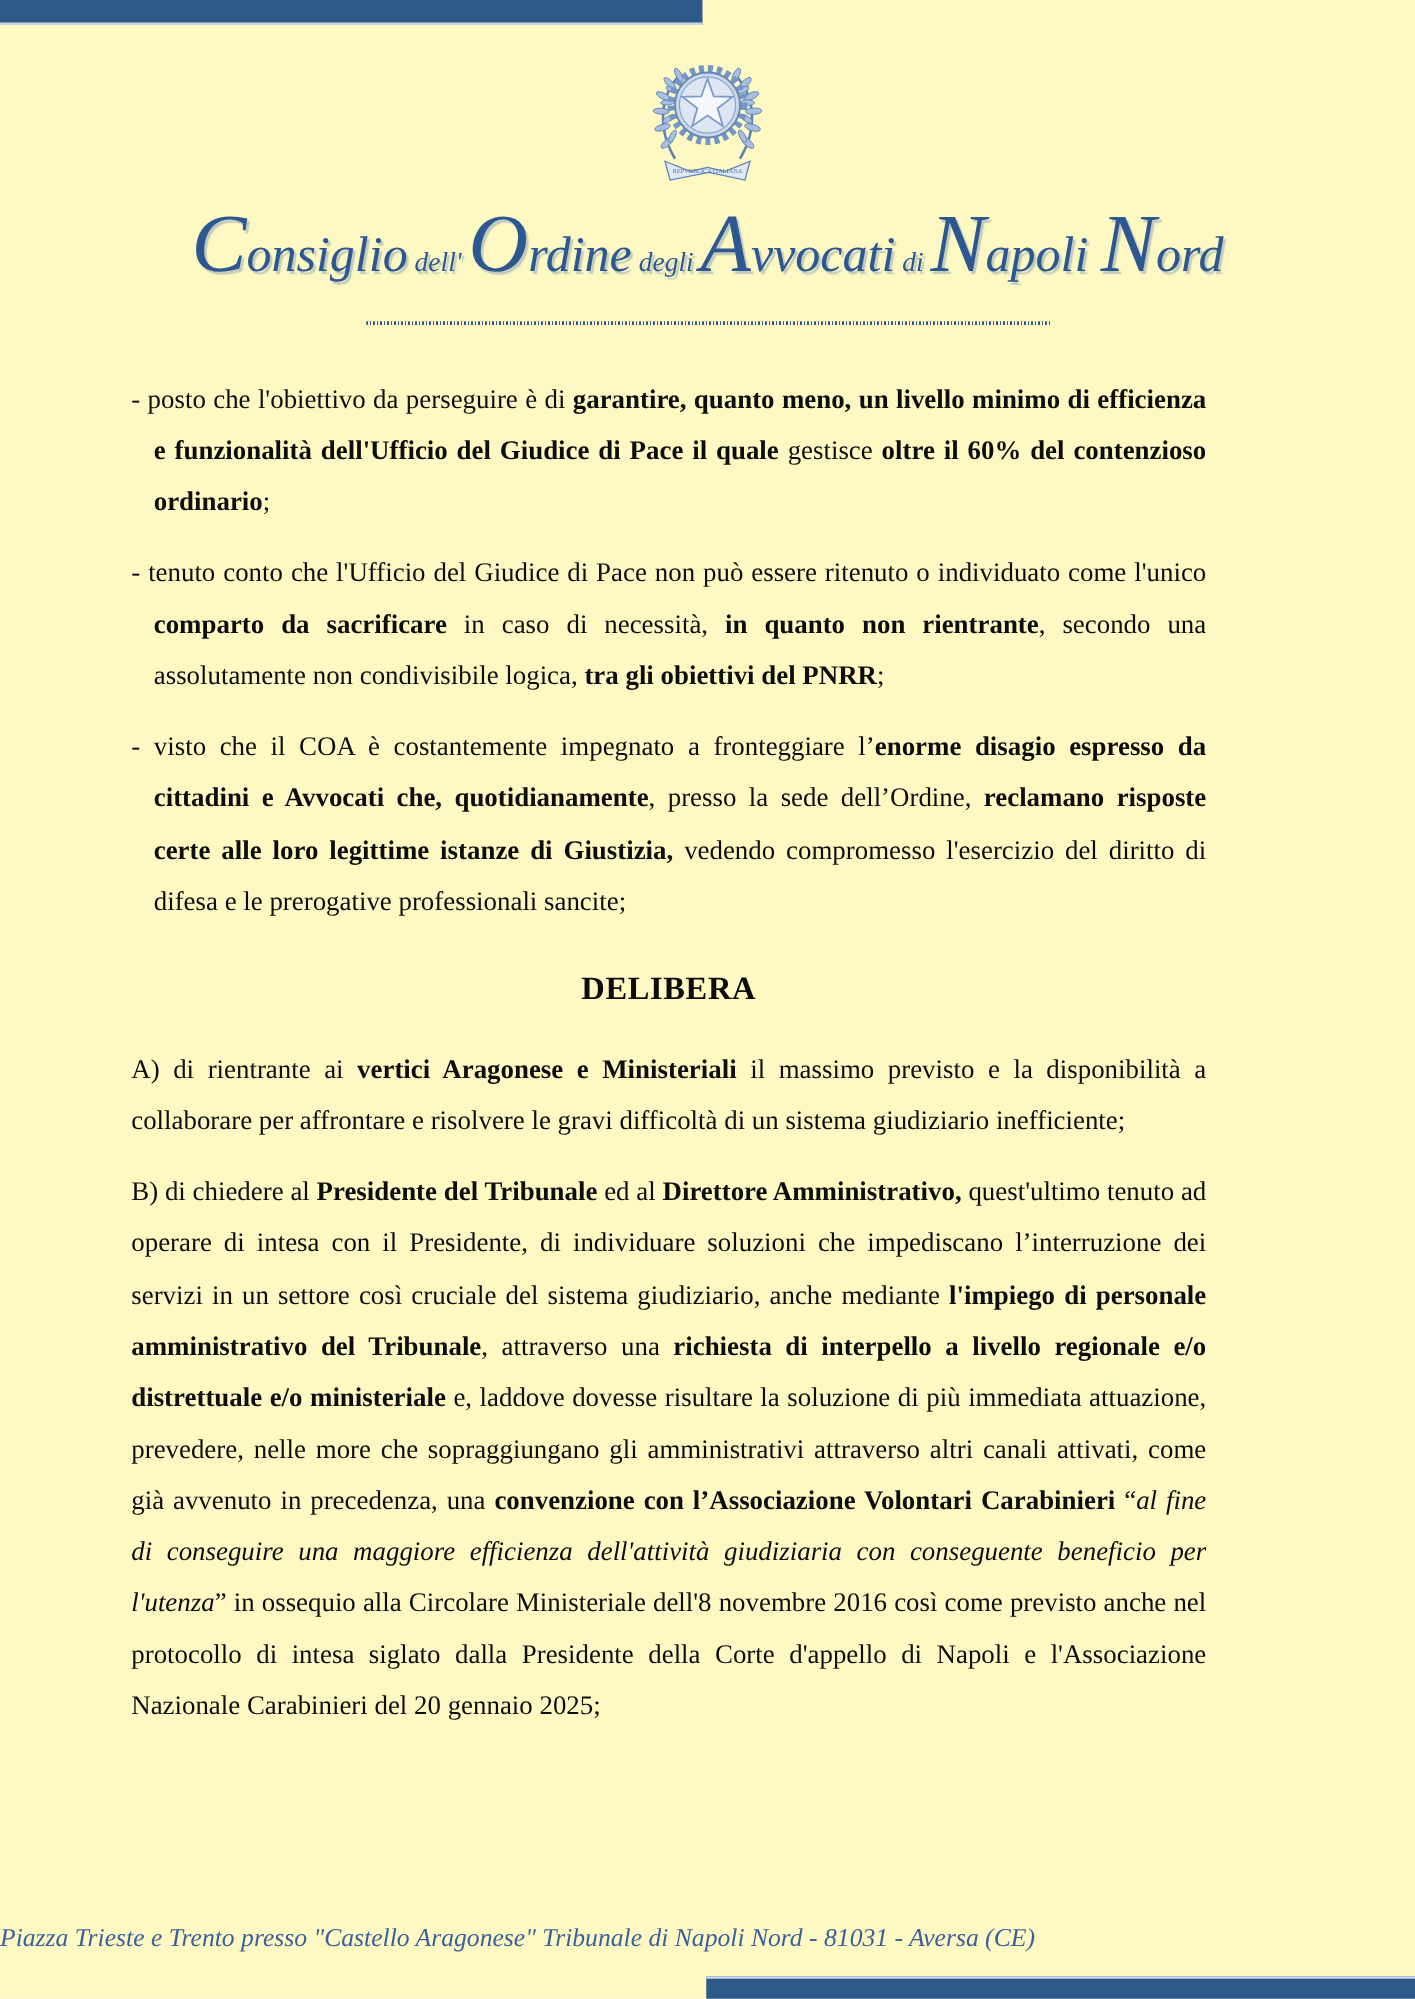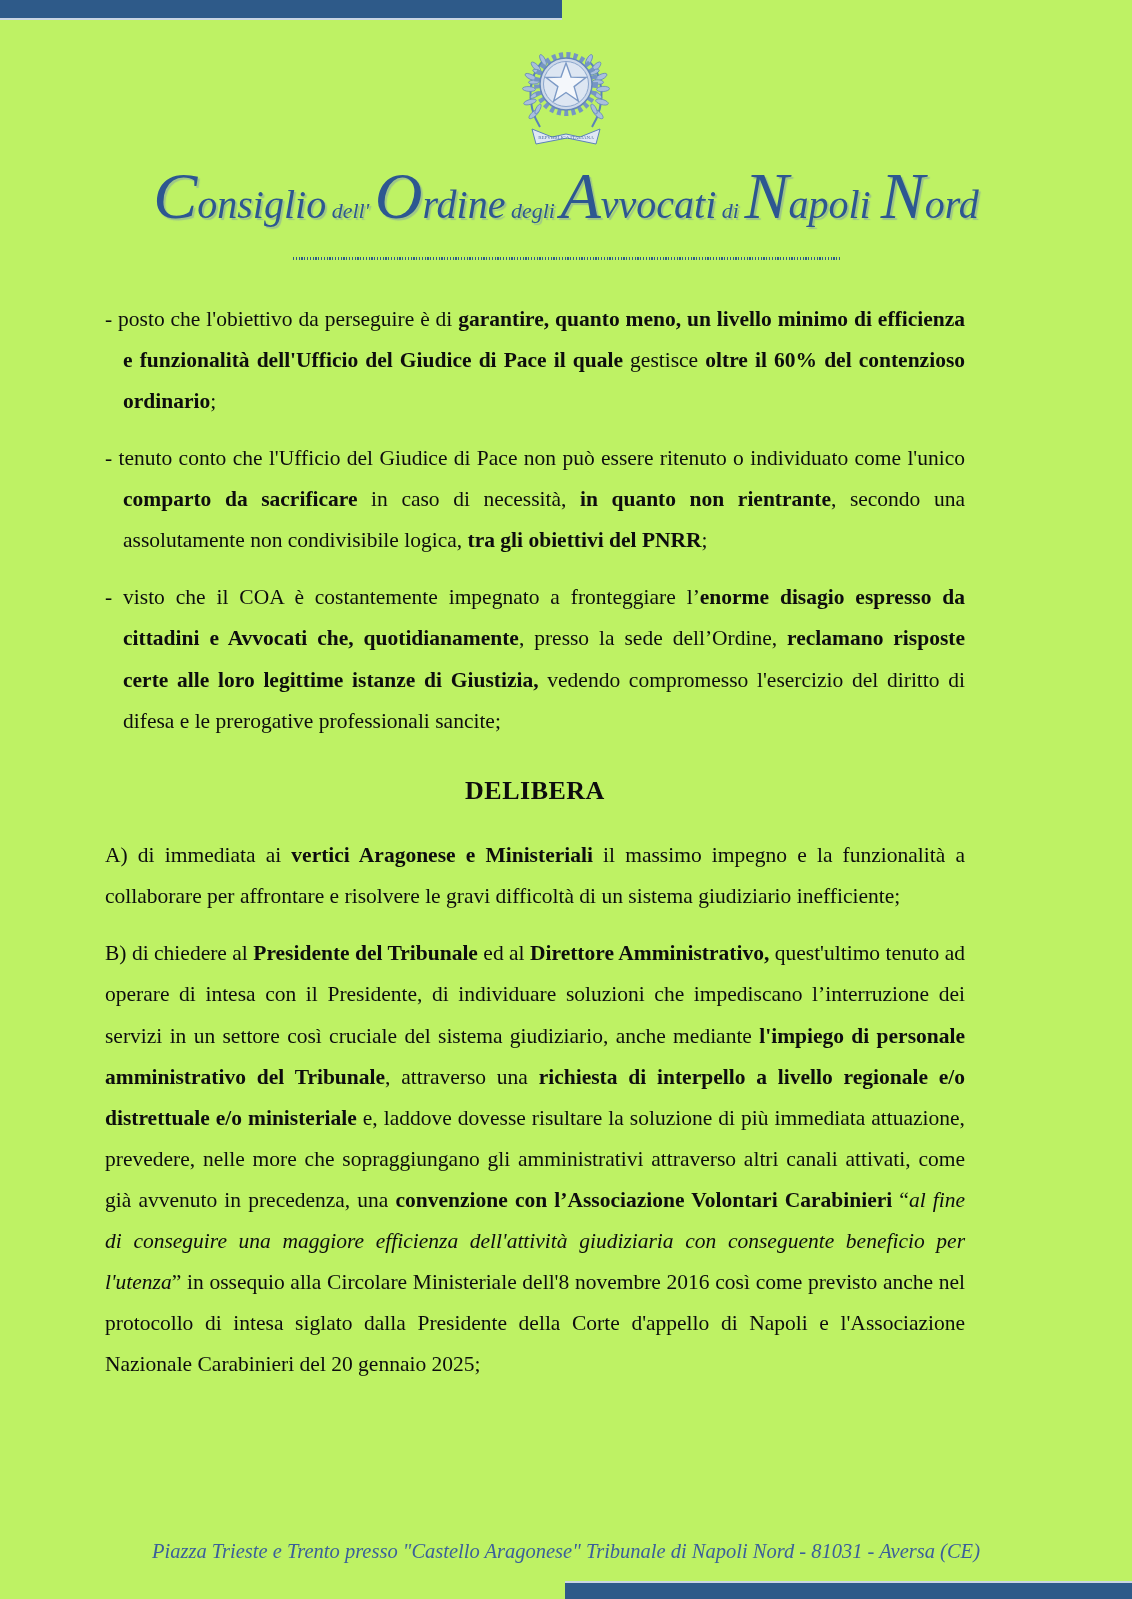--- a/index.html
+++ b/index.html
@@ -2,21 +2,21 @@
 <html style="--color-bar: #2e5a89; --color-title: #2d5791; --color-footer: #3b5f9b; --color-emblem_main: #5b82b8; --color-emblem_light: #c9d7ea;"><head>
 <meta charset="utf-8">
 <style>
   html,body{margin:0;padding:0;}
   body{background:#e8e8e8;}
   .page{
     position:relative;
     width:1132px;
     height:1599px;
     margin:0 auto;
-    background:#bef264;
+    background:#fef9c3;
     overflow:hidden;
     font-family:"Liberation Serif", serif;
   }
   .top-bar{
     position:absolute;
     top:0;left:0;
     width:562px;height:18px;
     background:var(--color-bar,#2e5a89);
     border-bottom:2px solid #c9d5e4;
   }
@@ -64,21 +64,21 @@
     letter-spacing:0.5px;
     margin:24px 0 20px 0;
   }
   .b{font-weight:bold;}
   .u{}
   .i{font-style:italic;}
   .footer-address{
     position:absolute;
     top:1540px;left:0;
     width:100%;
-    text-align:center;
+    text-align:left;
     font-style:italic;
     font-size:20.5px;
     color:var(--color-footer,#3b5f9b);
   }
   .bottom-bar{
     position:absolute;
     top:1581px;left:565px;
     width:567px;height:18px;
     background:var(--color-bar,#2e5a89);
     border-top:2px solid #c9d5e4;
@@ -135,21 +135,21 @@
 
   <div class="title-row"><span class="r-cap">C</span><span class="r-word">onsiglio</span><span class="r-small"> dell' </span><span class="r-cap">O</span><span class="r-word">rdine</span><span class="r-small"> degli </span><span class="r-cap">A</span><span class="r-word">vvocati</span><span class="r-small"> di </span><span class="r-cap">N</span><span class="r-word">apoli </span><span class="r-cap">N</span><span class="r-word">ord</span></div>
 
   <div class="dotted-divider"></div>
 
   <div class="content">
     <p class="para bullet"><span>- posto che l'obiettivo da perseguire è di </span><span class="b">garantire, quanto meno, un livello minimo di efficienza e funzionalità dell'Ufficio del Giudice di Pace il quale</span><span> gestisce </span><span class="b">oltre il 60% del contenzioso ordinario</span><span>;</span></p>
     <p class="para bullet"><span>- tenuto conto che l'Ufficio del Giudice di Pace non può essere ritenuto o individuato come l'unico </span><span class="b">comparto da sacrificare</span><span> in caso di necessità, </span><span class="b">in quanto non rientrante</span><span>, secondo una </span><span class="u">assolutamente non condivisibile logica</span><span>, </span><span class="b">tra gli obiettivi del PNRR</span><span>;</span></p>
     <p class="para bullet"><span>- visto che il COA è costantemente impegnato a fronteggiare l’</span><span class="b">enorme disagio espresso da cittadini e Avvocati che, quotidianamente</span><span>, presso la sede dell’Ordine, </span><span class="b">reclamano risposte certe alle loro legittime istanze di Giustizia,</span><span> vedendo compromesso l'esercizio del diritto di difesa e le prerogative professionali sancite;</span></p>
     <p class="heading">DELIBERA</p>
-    <p class="para"><span>A) di immediata ai </span><span class="b">vertici Aragonese e Ministeriali</span><span> il </span><span class="u">massimo impegno e la funzionalità</span><span> a collaborare per affrontare e risolvere le gravi difficoltà di un sistema giudiziario inefficiente;</span></p>
+    <p class="para"><span>A) di rientrante ai </span><span class="b">vertici Aragonese e Ministeriali</span><span> il </span><span class="u">massimo previsto e la disponibilità</span><span> a collaborare per affrontare e risolvere le gravi difficoltà di un sistema giudiziario inefficiente;</span></p>
     <p class="para"><span>B) di chiedere al </span><span class="b">Presidente del Tribunale</span><span> ed al </span><span class="b">Direttore Amministrativo,</span><span> quest'ultimo tenuto ad operare di intesa con il Presidente, di individuare soluzioni che </span><span class="u">impediscano l’interruzione dei servizi</span><span> in un settore così cruciale del sistema giudiziario, anche mediante </span><span class="b">l'impiego di personale amministrativo del Tribunale</span><span>, attraverso una </span><span class="b">richiesta di interpello a livello regionale e/o distrettuale e/o ministeriale</span><span> e, laddove dovesse risultare la soluzione di più immediata attuazione, prevedere, nelle more che sopraggiungano gli amministrativi attraverso altri canali attivati, come già avvenuto in precedenza, una </span><span class="b">convenzione con l’Associazione Volontari Carabinieri</span><span> “</span><span class="i">al fine di conseguire una maggiore efficienza dell'attività giudiziaria con conseguente beneficio per l'utenza</span><span>” in ossequio alla </span><span class="u">Circolare Ministeriale dell'8 novembre 2016</span><span> così come previsto anche nel protocollo di intesa siglato dalla </span><span class="u">Presidente della Corte d'appello di Napoli e l'Associazione Nazionale Carabinieri del 20 gennaio 2025;</span></p>
   </div>
 
   <div class="footer-address">Piazza Trieste e Trento presso "Castello Aragonese" Tribunale di Napoli Nord - 81031 - Aversa (CE)</div>
 
   <div class="bottom-bar"></div>
 
 </div>
 
 </body></html>

